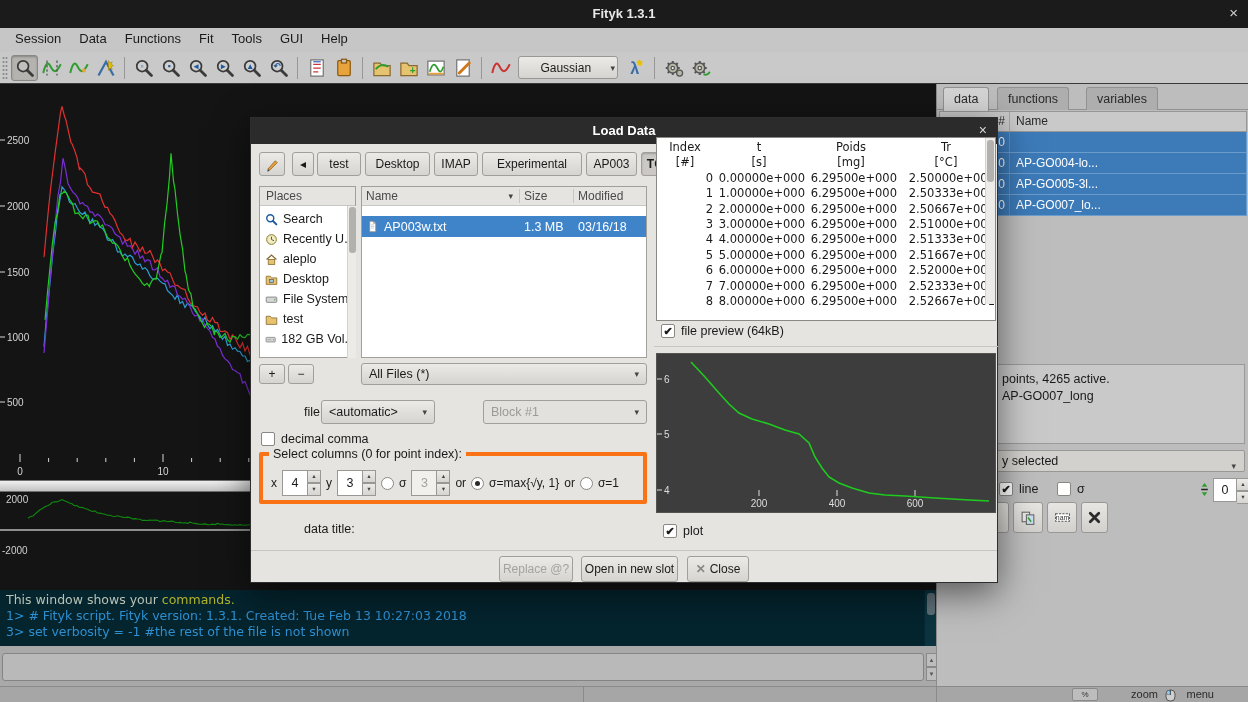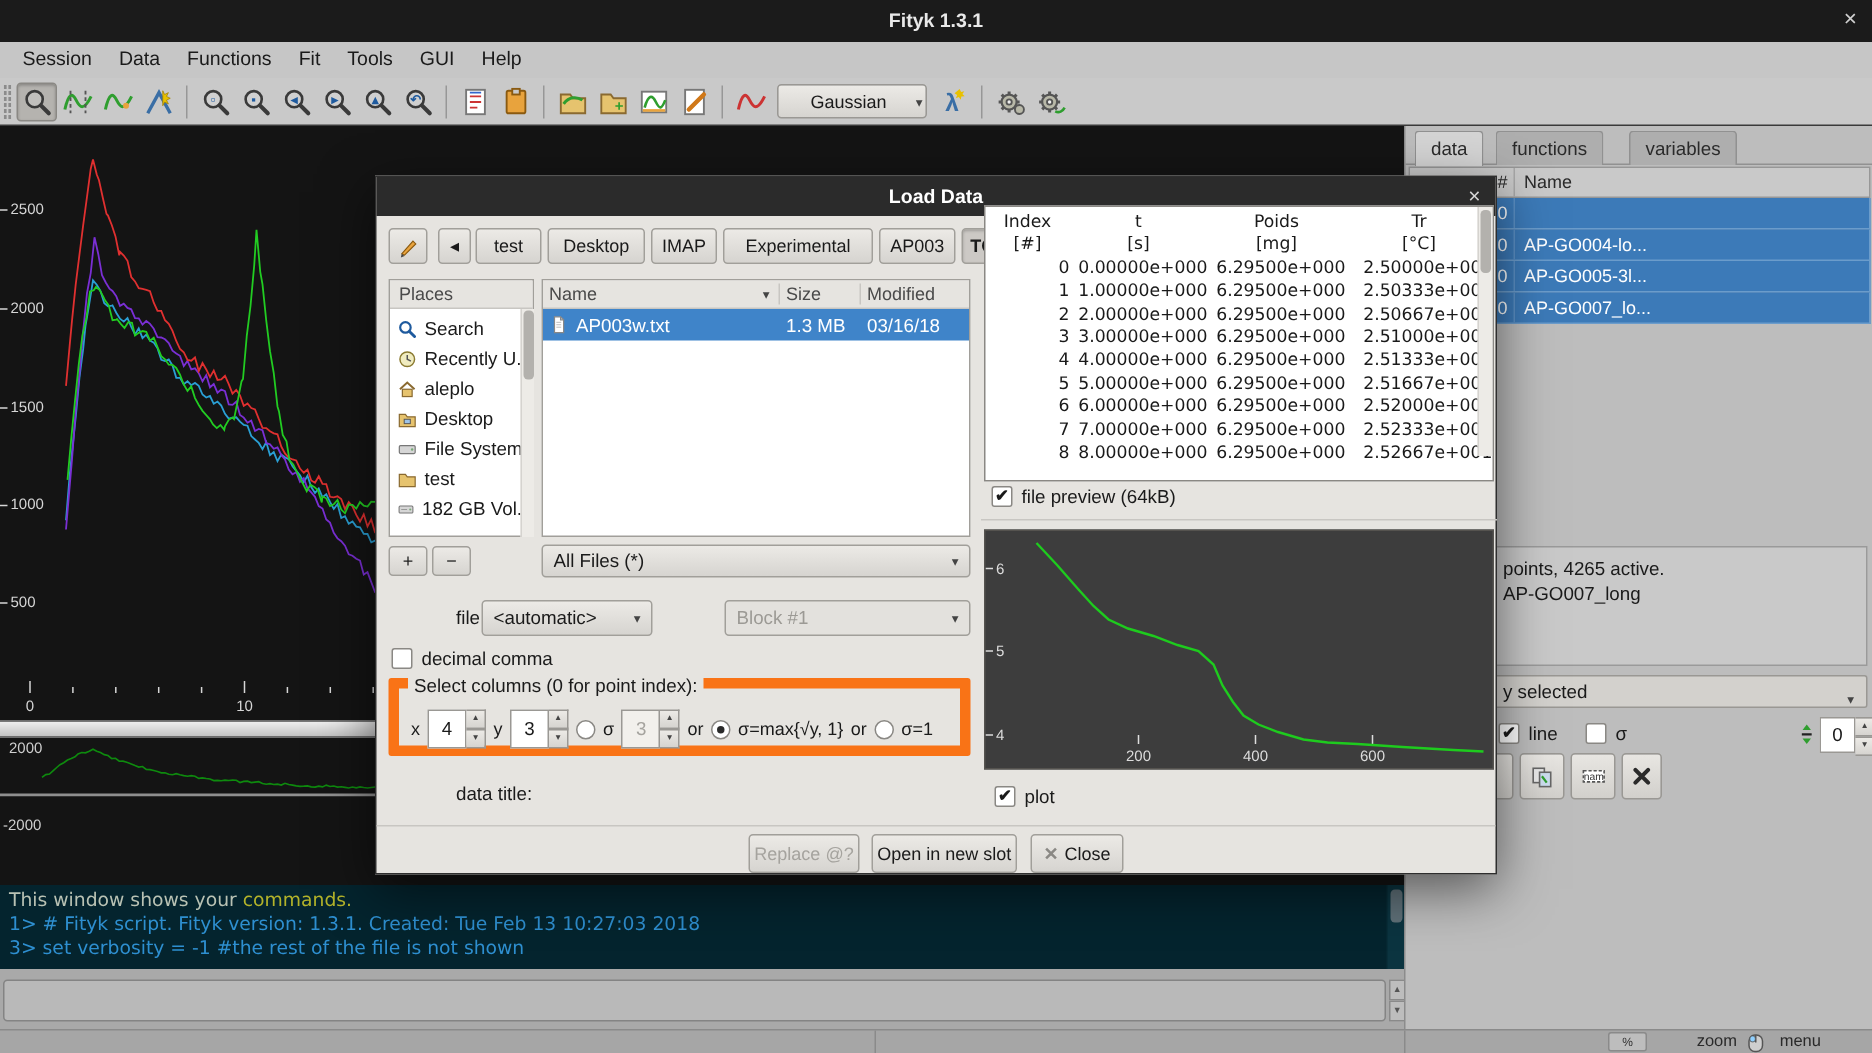--- a/index.html
+++ b/index.html
@@ -93,27 +93,27 @@
       font-size:12.5px;display:flex;align-items:center;padding:0 7px;}
   .dd .lbl{flex:1;white-space:nowrap;overflow:hidden;}
   .dd.disabled{background:#e3e1dd;color:#9c9a95;}
   .pane{background:#fff;border:1px solid #a19f9a;}
   .pane-head{height:19px;background:#e6e4e0;border-bottom:1px solid #c8c6c2;font-size:12px;color:#4a4a4a;
              display:flex;align-items:center;}
   .pl-item{height:20px;display:flex;align-items:flex-end;gap:5px;padding-left:5px;font-size:12.5px;white-space:nowrap;overflow:hidden;}
   .scroll-v{position:absolute;width:9px;background:#edebe7;border-left:1px solid #d5d3cf;}
   .scroll-v .th{position:absolute;left:1px;width:7px;background:#b3b1ad;border-radius:3px;}
   .fl-row{height:21px;display:flex;align-items:center;font-size:12.5px;}
-  .fl-row.sel{background:#3f84c9;color:#fff;}
+  .fl-row.sel{background:#3f84c9;color:#fff;margin-top:10px;}
   .fl-c-name{width:158px;display:flex;align-items:center;gap:5px;padding-left:4px;overflow:hidden;white-space:nowrap;}
   .fl-c-size{width:54px;}
   .fl-c-mod{width:70px;}
   .radio{width:13px;height:13px;border-radius:50%;background:#fff;border:1px solid #8a8884;position:relative;}
   .radio.sel::after{content:"";position:absolute;left:3px;top:3px;width:5px;height:5px;border-radius:50%;background:#2a2a2a;}
-  .fieldset{position:absolute;border:7px solid #f97316;border-radius:2px;}
+  .fieldset{position:absolute;border:4px solid #f97316;border-radius:2px;}
   .legend{position:absolute;top:-9px;left:6px;background:#e6e4e0;padding:0 4px;font-size:12.5px;}
   .lab{font-size:12.5px;margin-left:41px;}
   .entry{background:#fff;border:1px solid #a19f9a;border-radius:2px;font-size:12.5px;display:flex;align-items:center;padding-left:6px;}
   
   .ptable{background:#fff;border:1px solid #8a8884;overflow:hidden;font-family:"DejaVu Sans",sans-serif;
           font-size:11.5px;line-height:15.4px;padding-top:2px;}
   .pt-row{display:flex;white-space:nowrap;}
   .pt-row .c0{width:56px;text-align:right;}
   .pt-row .c1{width:92px;text-align:right;}
   .pt-row .c2{width:92px;text-align:right;}

